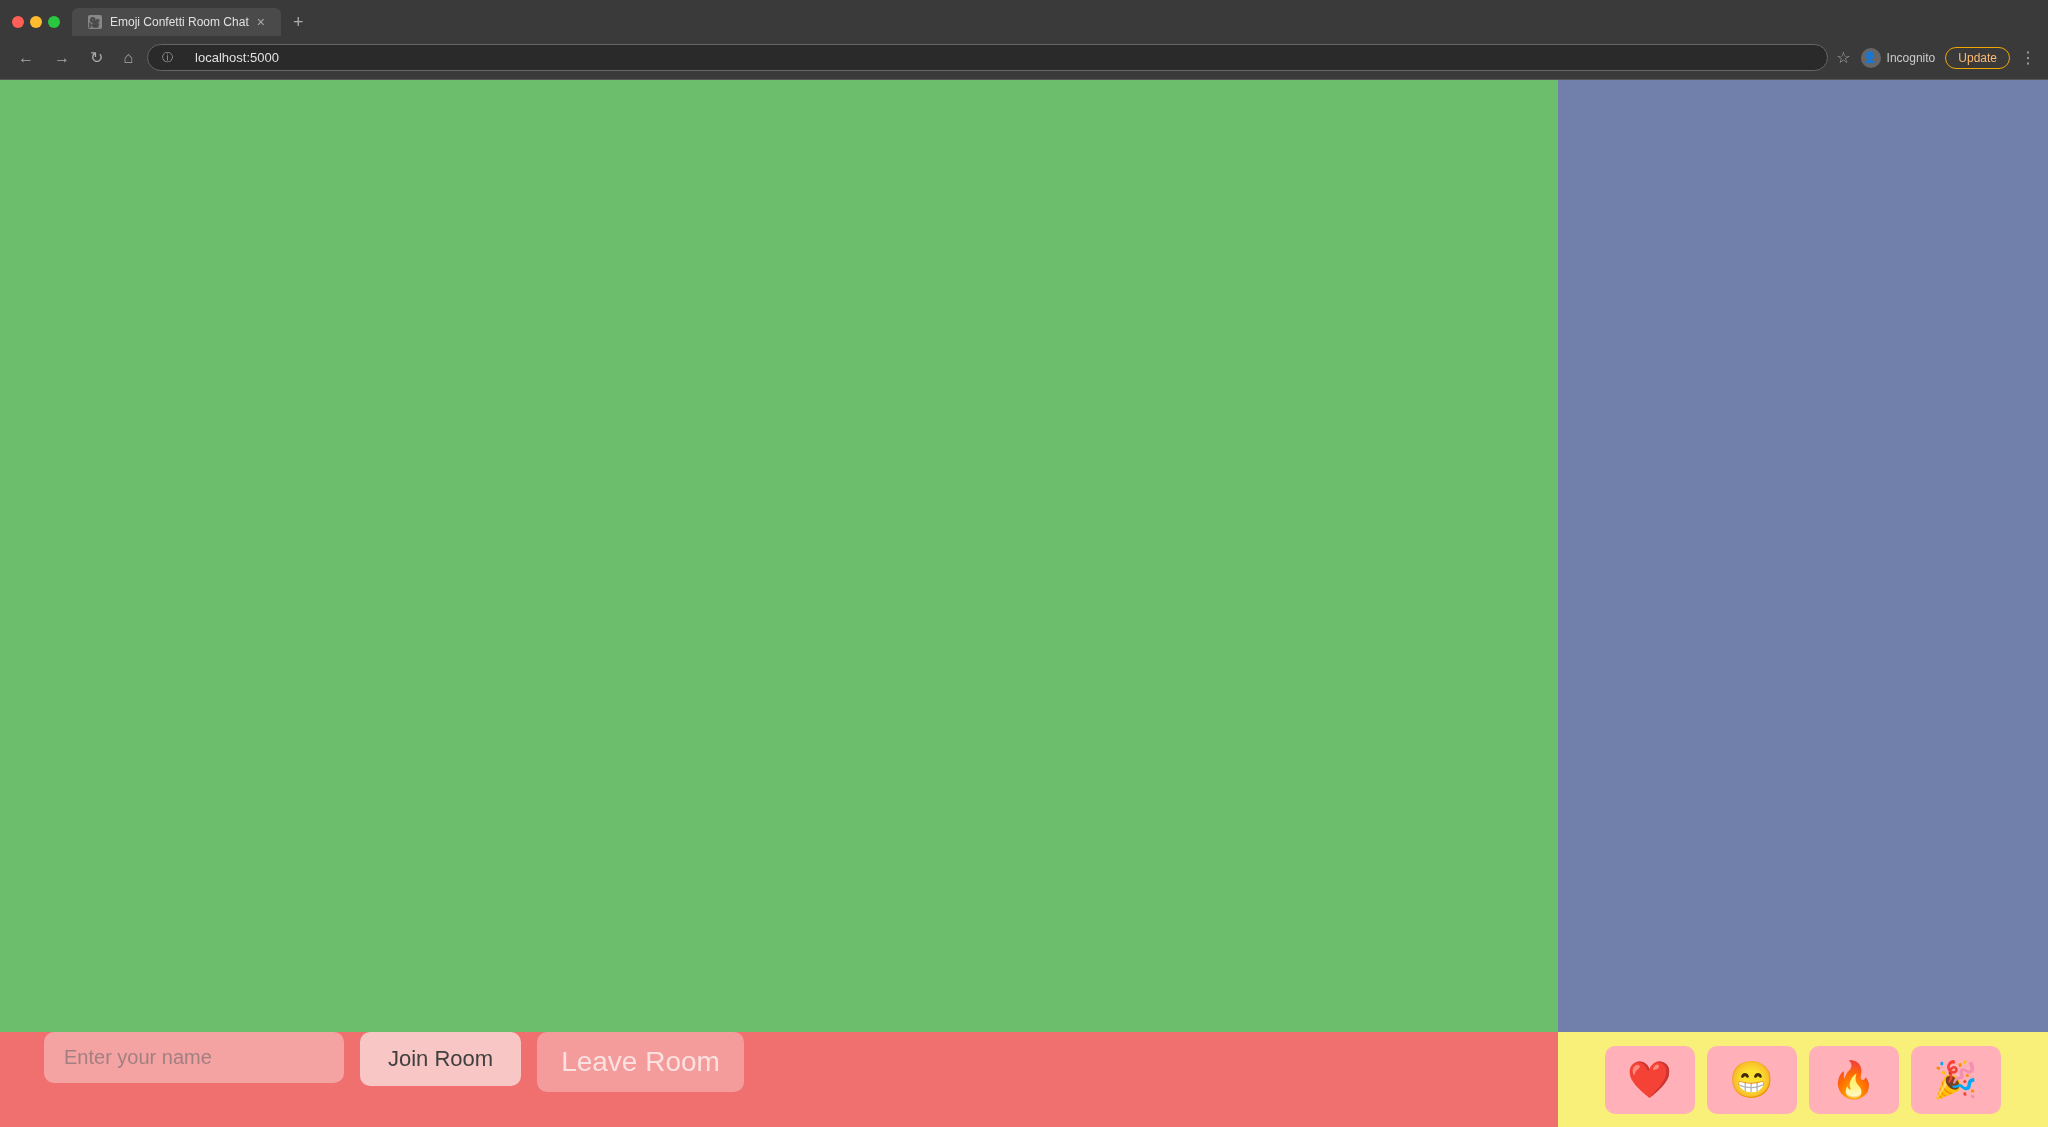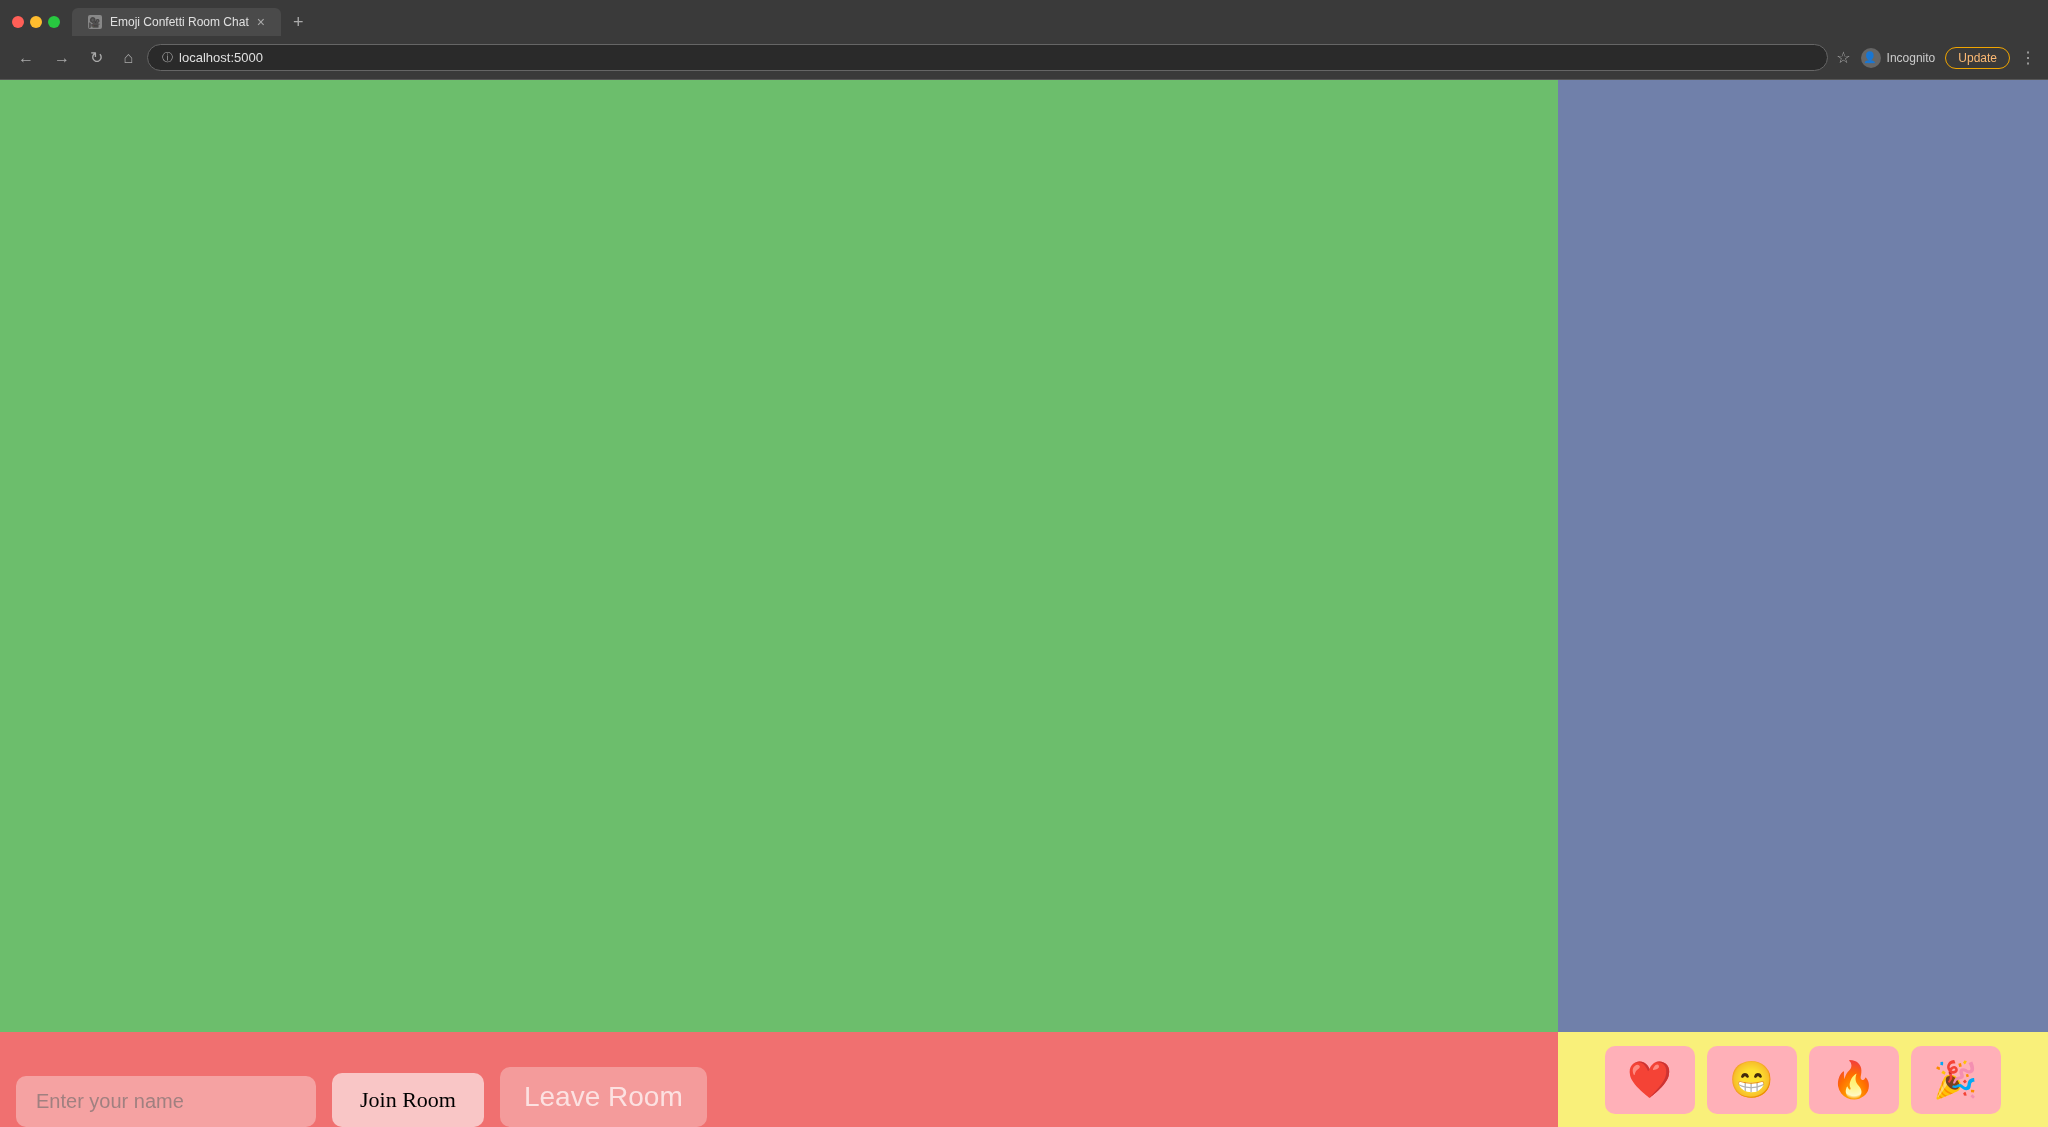--- a/index.html
+++ b/index.html
@@ -115,20 +115,21 @@
       color: #e0e0e0;
       font-size: 13px;
       display: flex;
       align-items: center;
       gap: 6px;
     }
 
     .address-text {
       color: #e0e0e0;
       font-size: 13px;
+      margin-left: 16px;
     }
 
     .nav-right {
       display: flex;
       align-items: center;
       gap: 10px;
     }
 
     .star-btn {
       color: #aaa;
@@ -198,22 +199,22 @@
 
     .controls-area {
       display: flex;
       height: 95px;
     }
 
     .controls-left {
       flex: 1;
       background: #f07070;
       display: flex;
-      align-items: flex-end;
-      padding: 0 16px;
+      align-items: flex-start;
+      padding: 0 44px;
       gap: 16px;
     }
 
     .name-input {
       background: rgba(255,255,255,0.35);
       border: none;
       border-radius: 10px;
       padding: 14px 20px;
       font-size: 20px;
       color: #888;
@@ -225,23 +226,22 @@
       color: #a08080;
     }
 
     .join-btn {
       background: rgba(255,255,255,0.6);
       border: none;
       border-radius: 10px;
       padding: 14px 28px;
       font-size: 22px;
       font-weight: 500;
-      color: #000000;
-      cursor: pointer;
-      font-family: Liberation Serif, serif;
+      color: #404040;
+      cursor: pointer;
     }
 
     .leave-btn {
       background: rgba(255,255,255,0.3);
       border: none;
       border-radius: 10px;
       padding: 14px 24px;
       font-size: 28px;
       color: rgba(255,255,255,0.7);
       cursor: pointer;

